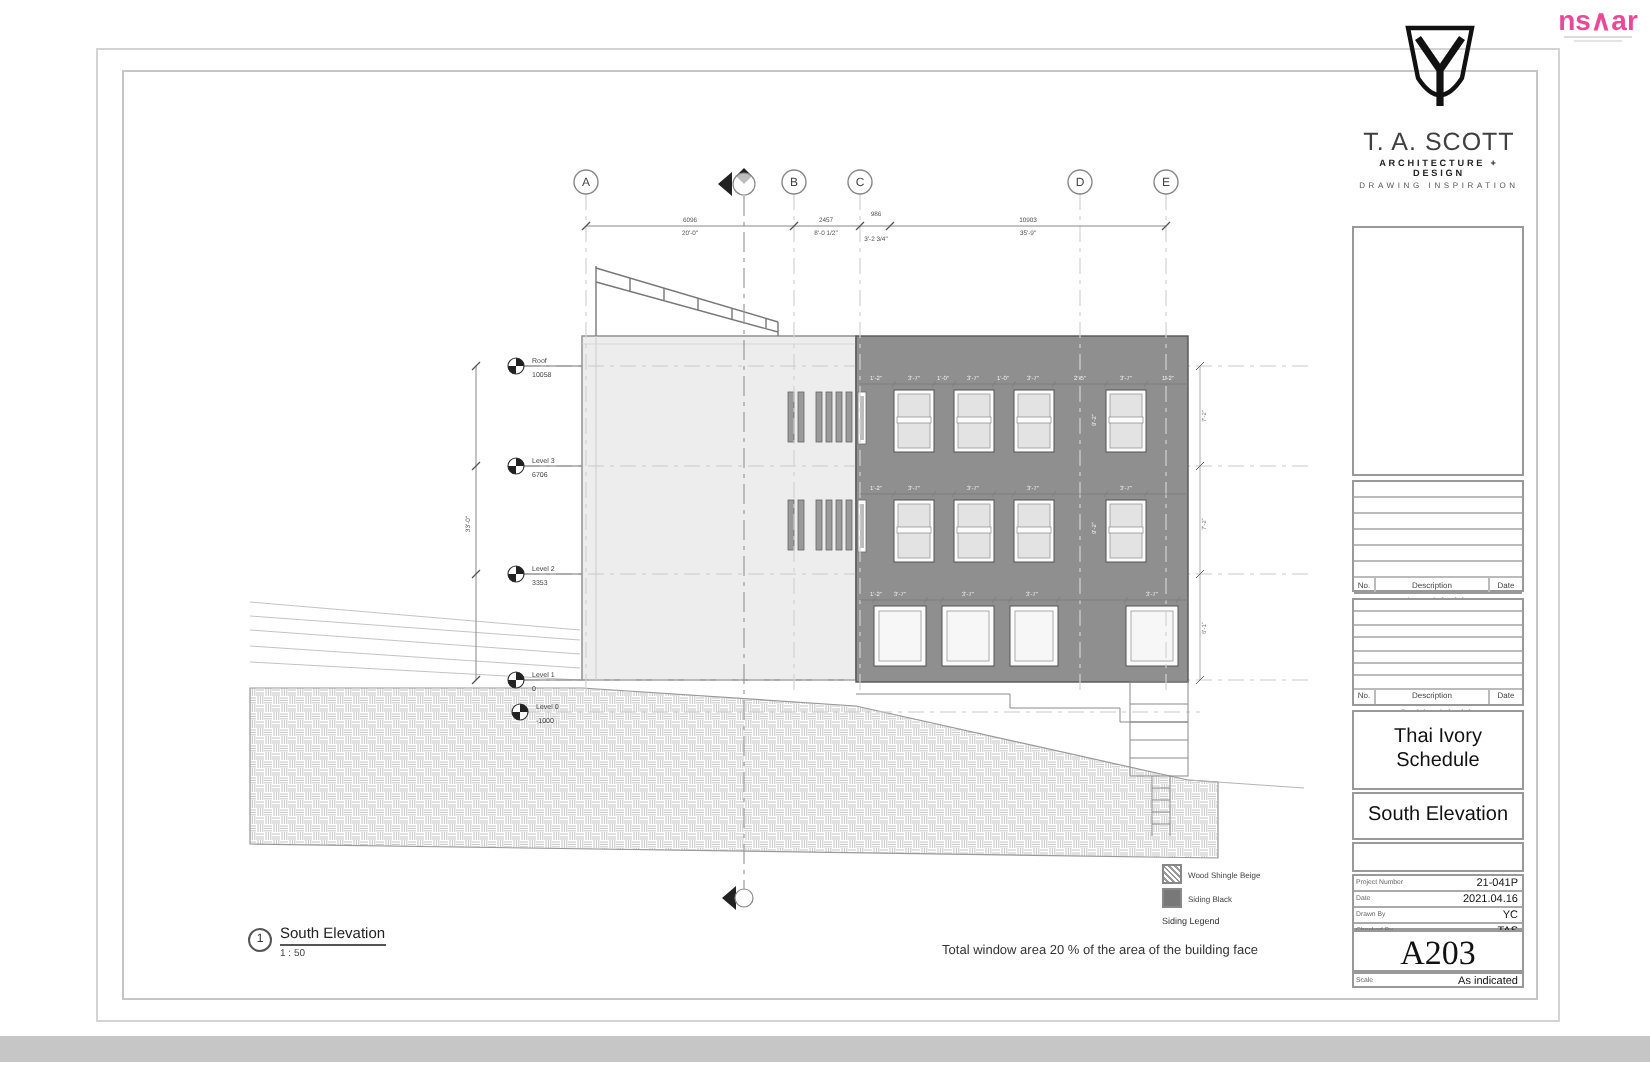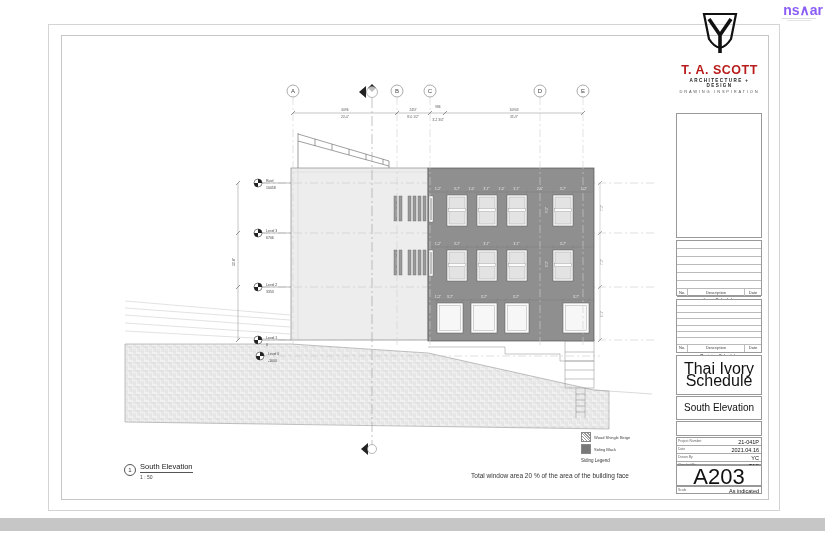--- a/index.html
+++ b/index.html
@@ -4,61 +4,61 @@
 <style>
   html,body{margin:0;padding:0;background:#ffffff;}
   #canvas{position:relative;width:825px;height:534px;background:#ffffff;overflow:hidden;
           font-family:"Liberation Sans", sans-serif;color:#333;}
   .abs{position:absolute;}
   
   .paper-edge{left:48px;top:24px;width:730px;height:485px;border:1px solid #d4d4d4;}
   .inner-border{left:61px;top:35px;width:706px;height:463px;border:1px solid #c6c6c6;}
   .shadow-band{left:0;top:518px;width:825px;height:13px;background:#c6c6c6;}
   
-  .watermark{left:775px;top:3px;width:48px;text-align:right;color:#8b5cf6;
+  .watermark{left:775px;top:3px;width:48px;text-align:center;color:#ec4899;
              font-weight:bold;font-size:14px;letter-spacing:0px;line-height:14px;}
   .watermark .sub{display:block;margin:1px auto 0;width:34px;height:1px;background:#dcdcdc;}
   .watermark .sub2{display:block;margin:1px auto 0;width:24px;height:1px;background:#e4e4e4;}
   
   .view-circle{left:124px;top:464px;width:10px;height:10px;border:1px solid #555;border-radius:50%;
                font-size:6px;line-height:10px;text-align:center;color:#333;}
   .view-title{left:140px;top:462px;font-size:7.5px;color:#222;border-bottom:1px solid #555;padding-bottom:1px;}
   .view-scale{left:140px;top:474px;font-size:5px;color:#444;}
   .note{left:450px;top:472px;width:200px;text-align:center;font-size:6.5px;color:#333;}
   
   .legend{left:581px;top:432px;font-size:4px;color:#444;}
   .legend-item{display:flex;align-items:center;margin-bottom:2px;}
   .legend-swatch{width:8px;height:8px;border:0.5px solid #888;margin-right:3px;flex:0 0 auto;}
   .sw-hatch{background:repeating-linear-gradient(45deg,#fff,#fff 1px,#9a9a9a 1px,#9a9a9a 2px);}
   .sw-dark{background:#787878;}
   .legend-title{margin-top:4px;font-size:4.5px;color:#333;}
   
   .tb-logo{left:676px;top:12px;width:87px;text-align:center;}
-  .tb-firm{font-size:12.5px;font-weight:bold;color:#b91c1c;letter-spacing:0.5px;margin-top:1px;}
+  .tb-firm{font-size:12.5px;font-weight:normal;color:#404040;letter-spacing:0.5px;margin-top:1px;}
   .tb-tag1{font-size:4.6px;font-weight:bold;color:#222;letter-spacing:1.4px;margin-top:1px;}
   .tb-tag2{font-size:4px;color:#555;letter-spacing:1.8px;margin-top:1px;}
   .tblock{left:676px;top:113px;width:87px;height:381px;}
   .tb-sec{position:absolute;left:0;width:86px;border:0.5px solid #999;background:#fff;box-sizing:border-box;}
   .seal{top:0;height:125px;}
   .sched{font-size:4px;color:#444;}
   .sched-row{display:grid;grid-template-columns:11px 1fr 16px;border-bottom:0.5px solid #bbb;}
   .sched-head{display:grid;grid-template-columns:11px 1fr 16px;border-bottom:0.5px solid #999;text-align:center;}
   .sched-head>div{border-right:0.5px solid #bbb;padding-top:0.5px;}
   .sched-head>div:last-child{border-right:none;}
   .sched-cap{text-align:center;font-size:4.5px;padding-top:1px;color:#333;}
   .nameblock{text-align:center;color:#111;}
-  .proj-name{top:242px;height:40px;font-size:16px;line-height:12px;padding-top:7px;}
+  .proj-name{top:242px;height:40px;font-size:10px;line-height:12px;padding-top:7px;}
   .sheet-name{top:283px;height:24px;font-size:10px;line-height:22px;}
   .empty-box{top:308px;height:15px;}
   .fields{top:324px;height:28px;}
   .f-row{height:7px;border-bottom:0.5px solid #aaa;position:relative;}
   .f-row:last-child{border-bottom:none;}
   .f-label{position:absolute;left:1px;top:0.5px;font-size:3.4px;color:#666;}
   .f-value{position:absolute;right:2px;top:0.5px;font-size:5.5px;color:#111;}
-  .sheetno{top:352px;height:21px;font-size:22px;line-height:21px;text-align:center;color:#111;}
+  .sheetno{top:352px;height:21px;font-size:17px;line-height:21px;text-align:center;color:#111;font-family:Liberation Serif, serif;}
   .scale-row{top:373px;height:8px;}
   .scale-label{position:absolute;left:1px;top:1px;font-size:3.4px;color:#666;}
   .scale-value{position:absolute;right:2px;top:1px;font-size:5.5px;color:#111;}
   svg text{font-family:"Liberation Sans", sans-serif;}
 </style>
 </head>
 <body>
 
 <div id="canvas">
 

